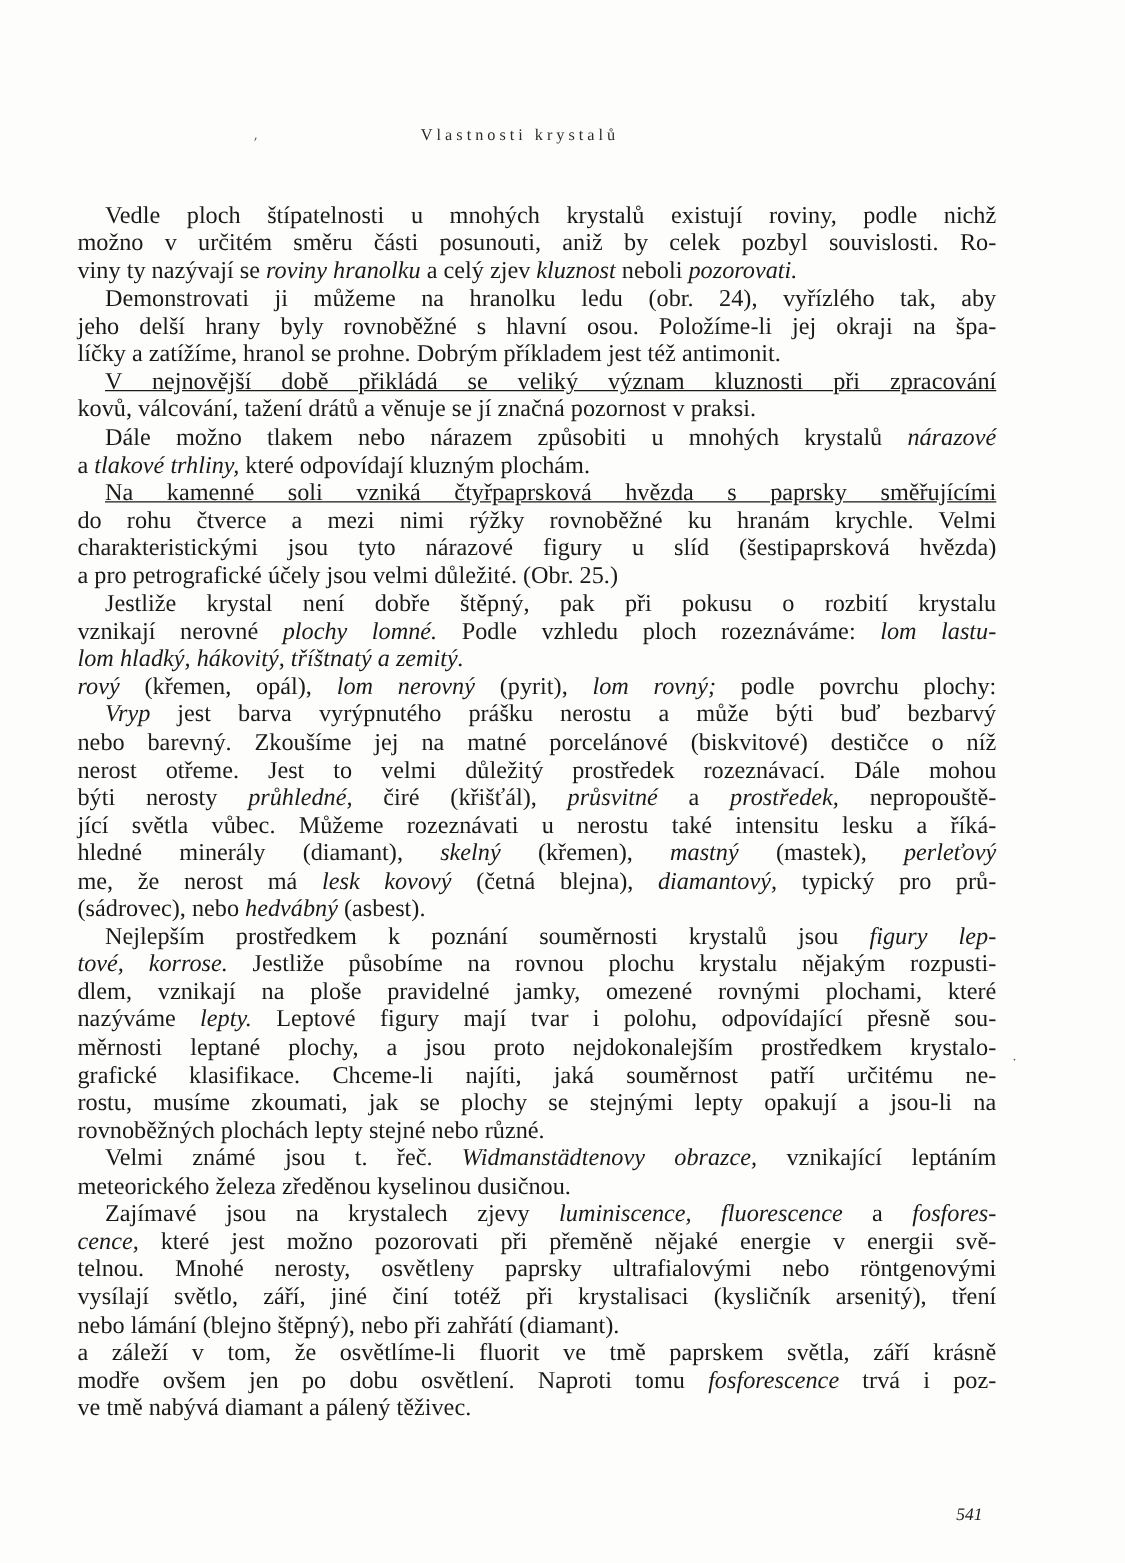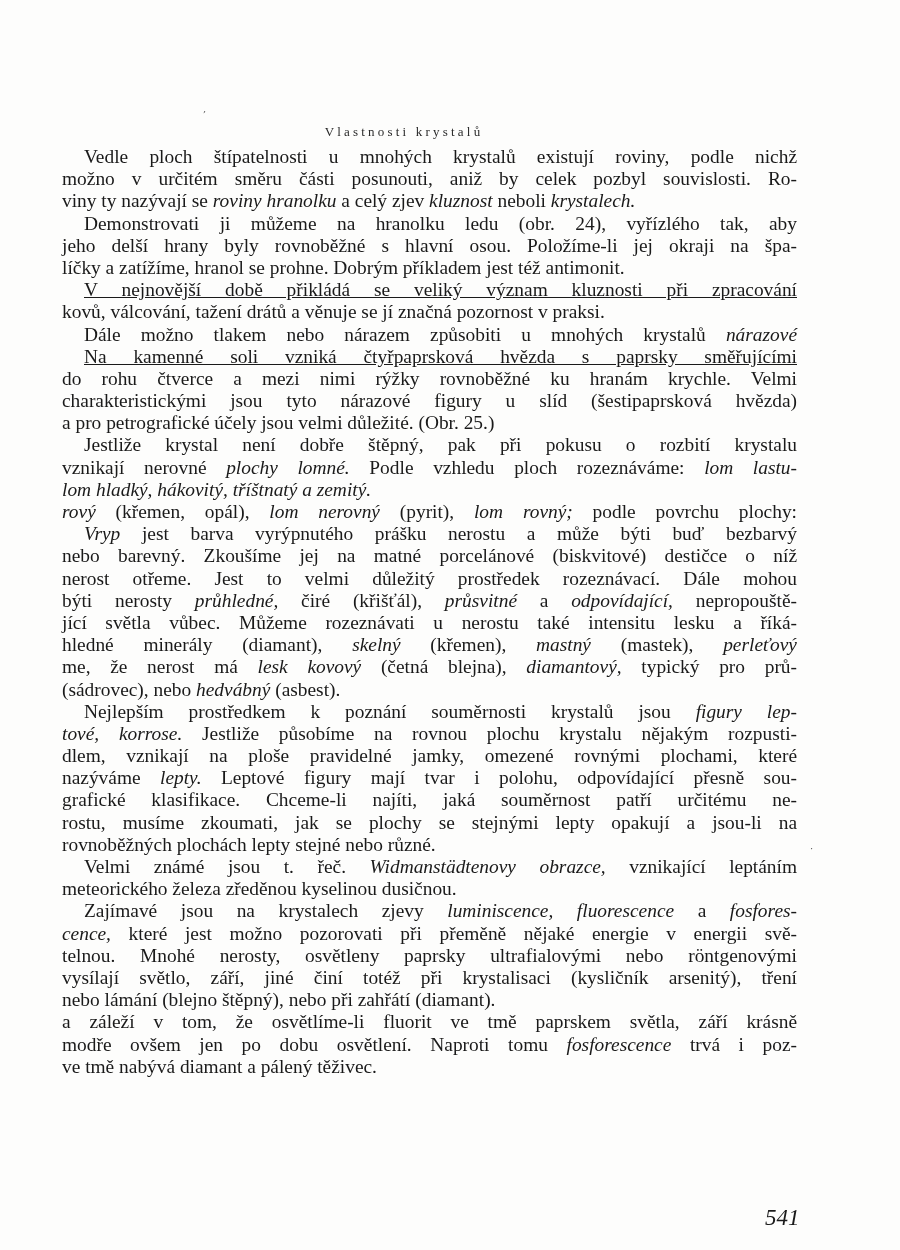--- a/index.html
+++ b/index.html
@@ -17,38 +17,37 @@
     }
     .page {
       position: absolute;
       left: 0; top: 0;
       width: 900px; height: 1250px;
       background: #fdfdfc;
     }
     .running-head {
       position: absolute;
       top: 100px;
-      left: 4px;
+      left: 16px;
       width: 800px;
       text-align: center;
       font-family: "Liberation Serif", serif;
       font-size: 13px;
       letter-spacing: 3.2px;
       color: #2a2a2a;
-      margin-top: 24px;
     }
     .stray-mark {
       position: absolute;
       color: #555;
       font-size: 10px;
     }
     .body-text {
       position: absolute;
       left: 62px;
-      top: 146px;
+      top: 162px;
       width: 735px;
       font-family: "Liberation Serif", serif;
       font-size: 19.4px;
       line-height: 22.2px;
     }
     .line {
       display: block;
       text-align: justify;
       text-align-last: justify;
       white-space: nowrap;
@@ -59,79 +58,81 @@
       text-align-last: left;
     }
     .seg { white-space: pre; }
     .seg.it { font-style: italic; }
     .page-number {
       position: absolute;
       left: 765px;
       top: 1205px;
       font-family: "Liberation Serif", serif;
       font-style: italic;
-      font-size: 23px;
+      font-size: 14px;
       color: #1a1a1a;
     }
   </style>
 </head>
 <body>
 
 <div class="page">
 
   <div class="running-head">Vlastnosti krystalů</div>
 
   <span class="stray-mark" style="left:203px; top:103px;">,</span>
   <span class="stray-mark" style="left:810px; top:843px;">·</span>
 
   <div class="body-text" id="body-text">
       <div>
         <span class="line" style="padding-left: 22px;"><span class="seg">Vedle ploch štípatelnosti u mnohých krystalů existují roviny, podle nichž</span></span>
         <span class="line"><span class="seg">možno v určitém směru části posunouti, aniž by celek pozbyl souvislosti. Ro-</span></span>
-        <span class="line last"><span class="seg">viny ty nazývají se </span><span class="seg it">roviny hranolku</span><span class="seg"> a celý zjev </span><span class="seg it">kluznost</span><span class="seg"> neboli </span><span class="seg it">krystalech.</span></span>
+        <span class="line last"><span class="seg">viny ty nazývají se </span><span class="seg it">roviny hranolku</span><span class="seg"> a celý zjev </span><span class="seg it">kluznost</span><span class="seg"> neboli </span><span class="seg it">pozorovati.</span></span>
       </div>
       <div>
         <span class="line" style="padding-left: 22px;"><span class="seg">Demonstrovati ji můžeme na hranolku ledu (obr. 24), vyřízlého tak, aby</span></span>
         <span class="line"><span class="seg">jeho delší hrany byly rovnoběžné s hlavní osou. Položíme-li jej okraji na špa-</span></span>
         <span class="line last"><span class="seg">líčky a zatížíme, hranol se prohne. Dobrým příkladem jest též antimonit.</span></span>
       </div>
       <div>
         <span class="line" style="padding-left: 22px; text-decoration: underline;"><span class="seg">V nejnovější době přikládá se veliký význam kluznosti při zpracování</span></span>
         <span class="line last"><span class="seg">kovů, válcování, tažení drátů a věnuje se jí značná pozornost v praksi.</span></span>
       </div>
       <div>
         <span class="line" style="padding-left: 22px;"><span class="seg">Dále možno tlakem nebo nárazem způsobiti u mnohých krystalů </span><span class="seg it">nárazové</span></span>
+        <span class="line last"><span class="seg">a </span><span class="seg it">tlakové trhliny,</span><span class="seg"> které odpovídají kluzným plochám.</span></span>
       </div>
       <div>
         <span class="line" style="padding-left: 22px; text-decoration: underline;"><span class="seg">Na kamenné soli vzniká čtyřpaprsková hvězda s paprsky směřujícími</span></span>
         <span class="line"><span class="seg">do rohu čtverce a mezi nimi rýžky rovnoběžné ku hranám krychle. Velmi</span></span>
         <span class="line"><span class="seg">charakteristickými jsou tyto nárazové figury u slíd (šestipaprsková hvězda)</span></span>
         <span class="line last"><span class="seg">a pro petrografické účely jsou velmi důležité. (Obr. 25.)</span></span>
       </div>
       <div>
         <span class="line" style="padding-left: 22px;"><span class="seg">Jestliže krystal není dobře štěpný, pak při pokusu o rozbití krystalu</span></span>
         <span class="line"><span class="seg">vznikají nerovné </span><span class="seg it">plochy lomné.</span><span class="seg"> Podle vzhledu ploch rozeznáváme: </span><span class="seg it">lom lastu-</span></span>
         <span class="line last"><span class="seg it">lom hladký, hákovitý, tříštnatý a zemitý.</span></span>
         <span class="line"><span class="seg it">rový</span><span class="seg"> (křemen, opál), </span><span class="seg it">lom nerovný</span><span class="seg"> (pyrit), </span><span class="seg it">lom rovný;</span><span class="seg"> podle povrchu plochy:</span></span>
       </div>
       <div>
         <span class="line" style="padding-left: 22px;"><span class="seg it">Vryp</span><span class="seg"> jest barva vyrýpnutého prášku nerostu a může býti buď bezbarvý</span></span>
         <span class="line"><span class="seg">nebo barevný. Zkoušíme jej na matné porcelánové (biskvitové) destičce o níž</span></span>
         <span class="line"><span class="seg">nerost otřeme. Jest to velmi důležitý prostředek rozeznávací. Dále mohou</span></span>
-        <span class="line"><span class="seg">býti nerosty </span><span class="seg it">průhledné,</span><span class="seg"> čiré (křišťál), </span><span class="seg it">průsvitné</span><span class="seg"> a </span><span class="seg it">odpovídající,</span><span class="seg"> nepropouště-</span></span>
+        <span class="line"><span class="seg">býti nerosty </span><span class="seg it">průhledné,</span><span class="seg"> čiré (křišťál), </span><span class="seg it">průsvitné</span><span class="seg"> a </span><span class="seg it">prostředek,</span><span class="seg"> nepropouště-</span></span>
         <span class="line"><span class="seg">jící světla vůbec. Můžeme rozeznávati u nerostu také intensitu lesku a říká-</span></span>
         <span class="line"><span class="seg">hledné minerály (diamant), </span><span class="seg it">skelný</span><span class="seg"> (křemen), </span><span class="seg it">mastný</span><span class="seg"> (mastek), </span><span class="seg it">perleťový</span></span>
         <span class="line"><span class="seg">me, že nerost má </span><span class="seg it">lesk kovový</span><span class="seg"> (četná blejna), </span><span class="seg it">diamantový,</span><span class="seg"> typický pro prů-</span></span>
         <span class="line last"><span class="seg">(sádrovec), nebo </span><span class="seg it">hedvábný</span><span class="seg"> (asbest).</span></span>
       </div>
       <div>
         <span class="line" style="padding-left: 22px;"><span class="seg">Nejlepším prostředkem k poznání souměrnosti krystalů jsou </span><span class="seg it">figury lep-</span></span>
         <span class="line"><span class="seg it">tové, korrose.</span><span class="seg"> Jestliže působíme na rovnou plochu krystalu nějakým rozpusti-</span></span>
         <span class="line"><span class="seg">dlem, vznikají na ploše pravidelné jamky, omezené rovnými plochami, které</span></span>
         <span class="line"><span class="seg">nazýváme </span><span class="seg it">lepty.</span><span class="seg"> Leptové figury mají tvar i polohu, odpovídající přesně sou-</span></span>
+        <span class="line"><span class="seg">měrnosti leptané plochy, a jsou proto nejdokonalejším prostředkem krystalo-</span></span>
         <span class="line"><span class="seg">grafické klasifikace. Chceme-li najíti, jaká souměrnost patří určitému ne-</span></span>
         <span class="line"><span class="seg">rostu, musíme zkoumati, jak se plochy se stejnými lepty opakují a jsou-li na</span></span>
         <span class="line last"><span class="seg">rovnoběžných plochách lepty stejné nebo různé.</span></span>
       </div>
       <div>
         <span class="line" style="padding-left: 22px;"><span class="seg">Velmi známé jsou t. řeč. </span><span class="seg it">Widmanstädtenovy obrazce,</span><span class="seg"> vznikající leptáním</span></span>
         <span class="line last"><span class="seg">meteorického železa zředěnou kyselinou dusičnou.</span></span>
       </div>
       <div>
         <span class="line" style="padding-left: 22px;"><span class="seg">Zajímavé jsou na krystalech zjevy </span><span class="seg it">luminiscence, fluorescence</span><span class="seg"> a </span><span class="seg it">fosfores-</span></span>

